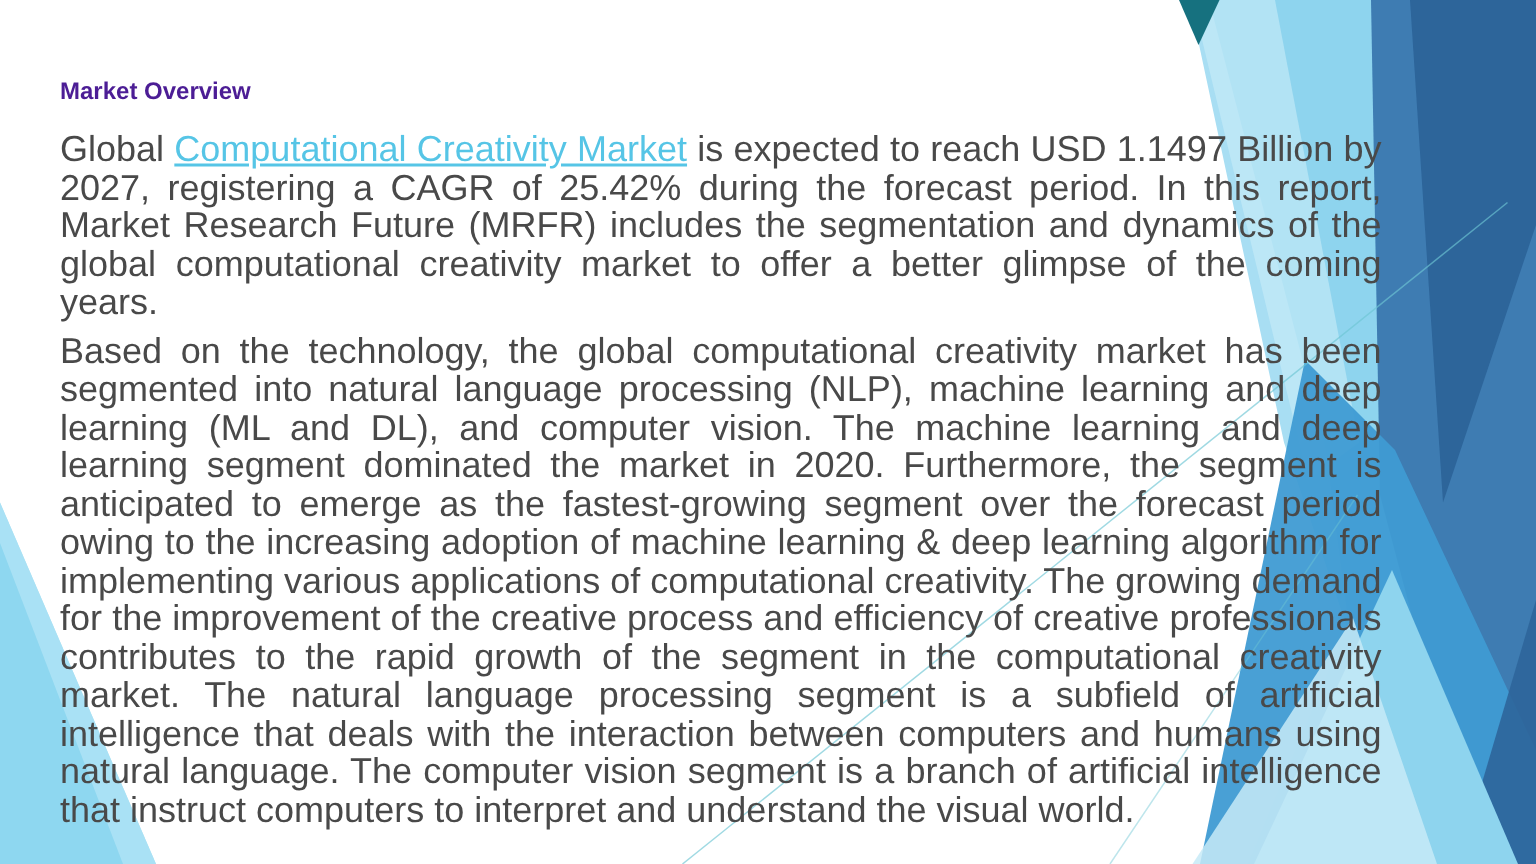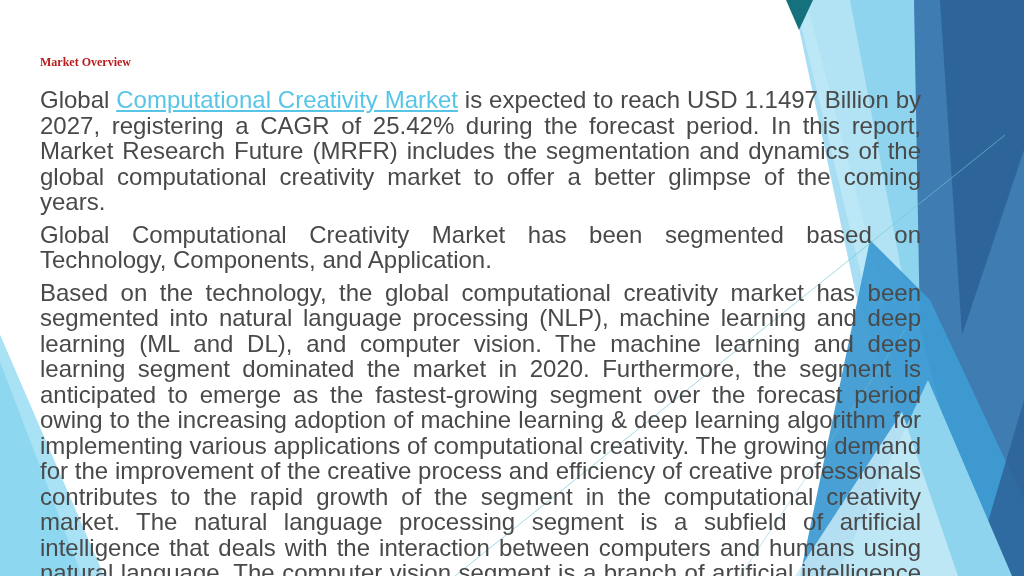--- a/index.html
+++ b/index.html
@@ -6,21 +6,21 @@
   body{
     width:1024px;height:576px;position:relative;overflow:hidden;
     background:#ffffff;
     font-family:"Liberation Sans","DejaVu Sans",sans-serif;
   }
   .decoration{position:absolute;top:0;left:0;width:1024px;height:576px;z-index:1;pointer-events:none;}
   .text-layer{
     position:absolute;left:40px;top:50px;width:881px;z-index:2;
   }
   .slide-title{
-    font-size:12px;font-weight:bold;color:#b91c1c;margin:0 0 13px 0;line-height:24px;font-family:Liberation Serif, serif;
+    font-size:16px;font-weight:bold;color:#4c1d95;margin:0 0 13px 0;line-height:24px;
   }
   .body-par{
     font-size:24px;color:#494949;line-height:25.5px;margin:0 0 7px 0;
     text-align:justify;
   }
   .body-par:last-child{margin-bottom:0;}
   a.market-link{
     color:#56c5e6;text-decoration:underline;cursor:pointer;
   }
 </style>
@@ -56,16 +56,15 @@
 <svg class="decoration" viewBox="0 0 1024 576" preserveAspectRatio="none">
   <polygon points="0,335 0,576 104,576" fill="#8ed7f0"></polygon>
   <polygon points="0,335 104,576 82,576 0,362" fill="#b5e5f6" opacity="0.7"></polygon>
 </svg>
 
 <div class="text-layer">
   <h1 class="slide-title">Market Overview</h1>
 
   <p class="body-par"><span>Global </span><a class="market-link">Computational Creativity Market</a><span> is expected to reach USD 1.1497 Billion by 2027, registering a CAGR of 25.42% during the forecast period. In this report, Market Research Future (MRFR) includes the segmentation and dynamics of the global computational creativity market to offer a better glimpse of the coming years.</span></p>
 
-  <p class="body-par">Global Computational Creativity Market has been segmented based on Technology, Components, and Application.</p>
 
   <p class="body-par">Based on the technology, the global computational creativity market has been segmented into natural language processing (NLP), machine learning and deep learning (ML and DL), and computer vision. The machine learning and deep learning segment dominated the market in 2020. Furthermore, the segment is anticipated to emerge as the fastest-growing segment over the forecast period owing to the increasing adoption of machine learning &amp; deep learning algorithm for implementing various applications of computational creativity. The growing demand for the improvement of the creative process and efficiency of creative professionals contributes to the rapid growth of the segment in the computational creativity market. The natural language processing segment is a subfield of artificial intelligence that deals with the interaction between computers and humans using natural language.  The computer vision segment is a branch of artificial intelligence that instruct computers to interpret and understand the visual world.</p>
 </div>
 
 </body></html>

